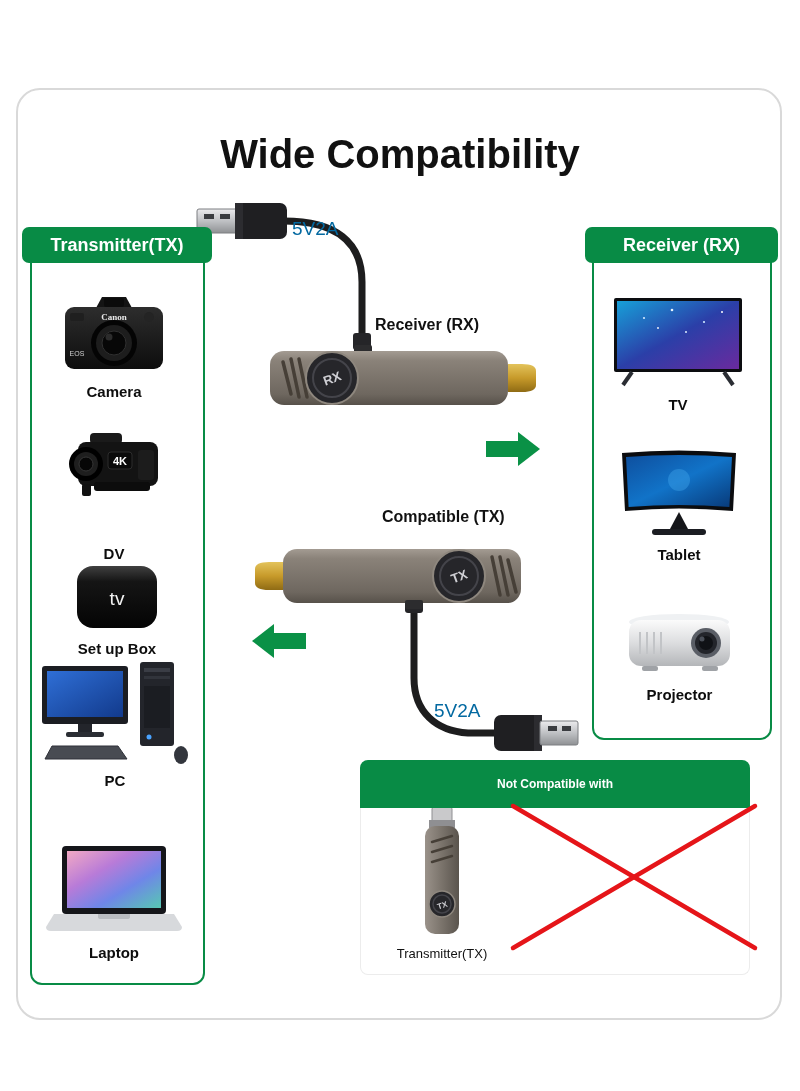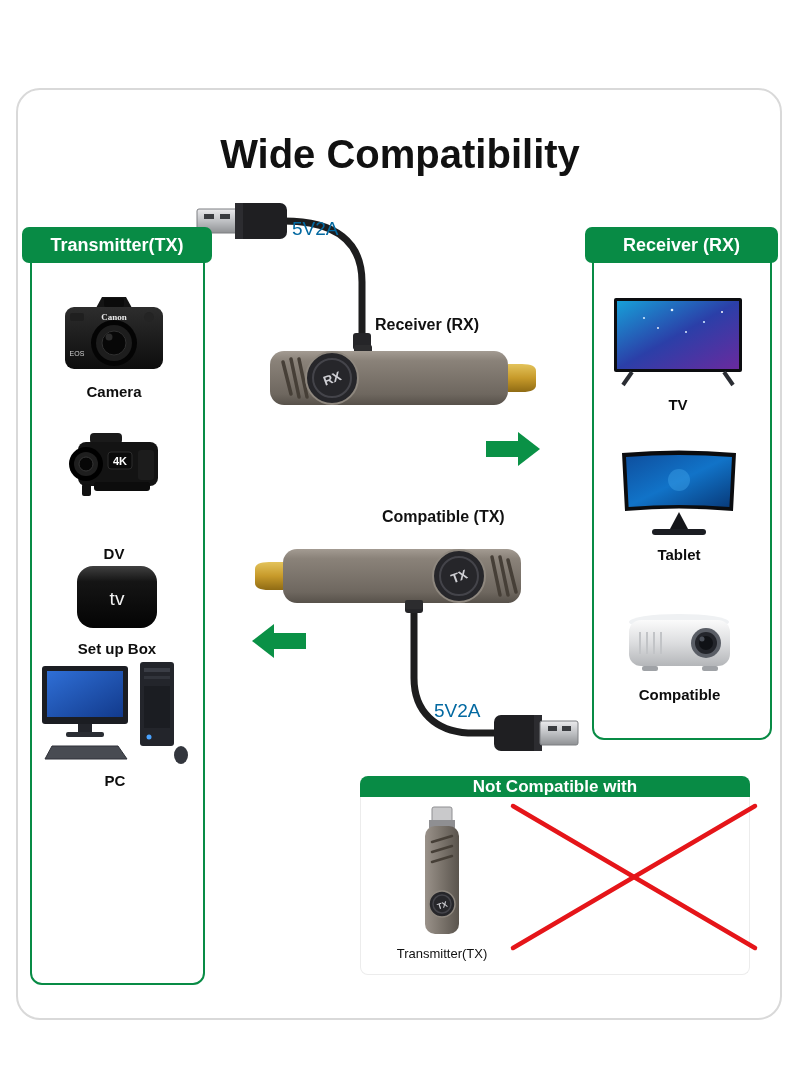--- a/index.html
+++ b/index.html
@@ -20,22 +20,22 @@
            border:2px solid #088b45; border-radius:0 0 12px 12px; z-index:1; }
   .device { position:absolute; display:flex; flex-direction:column; align-items:center;
            gap:8px; z-index:3;text-align:right; }
   .device .label { font-weight:bold; font-size:15px; color:#0d0d0d; white-space:nowrap; }
   .center-label { position:absolute; font-weight:bold; font-size:16px; color:#111;
            z-index:5; white-space:nowrap; }
   .power-label { position:absolute; font-size:19px; color:#0369a1; z-index:5; }
   .abs { position:absolute; }
   .overlay { position:absolute; left:0; top:0; width:800px; height:1091px;
            pointer-events:none; z-index:2; }
-  .nc-header { left:360px; top:760px; width:390px; height:21px; border-radius:8px 8px 0 0;
-           font-size:17px;margin-top:16px; }
+  .nc-header { left:360px; top:760px; width:390px; height:48px; border-radius:8px 8px 0 0;
+           font-size:12px; }
   .nc-body { position:absolute; left:360px; top:793px; width:390px; height:182px;
            background:#fff; border:1px solid #ececec; border-top:none;
            border-radius:0 0 8px 8px; z-index:1; }
   .nc-item { position:absolute; display:flex; flex-direction:column; align-items:center;
            gap:8px; z-index:3; }
   .nc-item .label { font-size:13px; color:#111; white-space:nowrap; }
   .redx { z-index:6; }
   svg { display:block; }
 </style>
 </head>
@@ -130,20 +130,39 @@
         <rect x="104" y="14" width="26" height="3" fill="#31343b"></rect>
         <rect x="104" y="24" width="26" height="42" fill="#1b1d22"></rect>
         <circle cx="109" cy="75" r="2.5" fill="#4aa3ff"></circle>
         <path d="M12 84 h66 l9 13 H5 z" fill="#484b52" stroke="#2e3138"></path>
         <ellipse cx="141" cy="93" rx="7" ry="9" fill="#33363d"></ellipse>
       </svg>
     </span>
     <span class="label">PC</span>
   </div>
 
+  <div class="device" style="left:46px; top:844px;">
+    <span>
+      <svg width="136" height="92" viewBox="0 0 136 92">
+        <defs>
+            <linearGradient id="lapscr" x1="0" y1="0" x2="1" y2="1">
+          <stop offset="0" stop-color="#f2a9c4"></stop>
+              <stop offset="0.35" stop-color="#b87bd8"></stop>
+          <stop offset="0.65" stop-color="#6f86e8"></stop>
+              <stop offset="1" stop-color="#57c8b2"></stop>
+            </linearGradient>
+          </defs>
+        <rect x="16" y="2" width="104" height="68" rx="4" fill="#15161a"></rect>
+        <rect x="21" y="7" width="94" height="57" fill="url(#lapscr)"></rect>
+        <path d="M8 70 h120 l8 13 q0 4 -5 4 H5 q-5 0 -5 -4 z" fill="#d7d9dc"></path>
+        <path d="M52 70 h32 v3 q0 2 -3 2 h-26 q-3 0 -3 -2 z" fill="#b9bcc0"></path>
+      </svg>
+    </span>
+    <span class="label">Laptop</span>
+  </div>
 
   <div class="panel-header right-header">Receiver (RX)</div>
   <div class="right-box"></div>
 
   <div class="device" style="left:614px; top:298px;">
     <span>
       <svg width="128" height="90" viewBox="0 0 128 90">
         <defs>
             <linearGradient id="tvscr" x1="0" y1="0" x2="1" y2="1">
           <stop offset="0" stop-color="#17a0d8"></stop>
@@ -205,21 +224,21 @@
         <g stroke="#c2c4c7" stroke-width="2">
           <line x1="18" y1="24" x2="18" y2="46"></line>
             <line x1="25" y1="24" x2="25" y2="46"></line>
           <line x1="32" y1="24" x2="32" y2="46"></line>
             <line x1="39" y1="24" x2="39" y2="46"></line>
         </g>
         <rect x="20" y="58" width="16" height="5" rx="2" fill="#9fa2a6"></rect>
         <rect x="80" y="58" width="16" height="5" rx="2" fill="#9fa2a6"></rect>
       </svg>
     </span>
-    <span class="label">Compatible</span>
+    <span class="label">Projector</span>
   </div>
 
   <svg class="overlay">
     <path d="M284 221 C336 221 362 242 362 282 L362 336" fill="none" stroke="#1d1d1e" stroke-width="7" stroke-linecap="round"></path>
     <rect x="353" y="333" width="18" height="17" rx="3" fill="#252528"></rect>
     <path d="M414 606 L414 678 C414 712 436 731 468 733 L496 733" fill="none" stroke="#1d1d1e" stroke-width="7" stroke-linecap="round"></path>
     <rect x="405" y="598" width="18" height="15" rx="3" fill="#252528"></rect>
   </svg>
 
   <span class="abs" style="left:196px; top:200px; z-index:3;">

